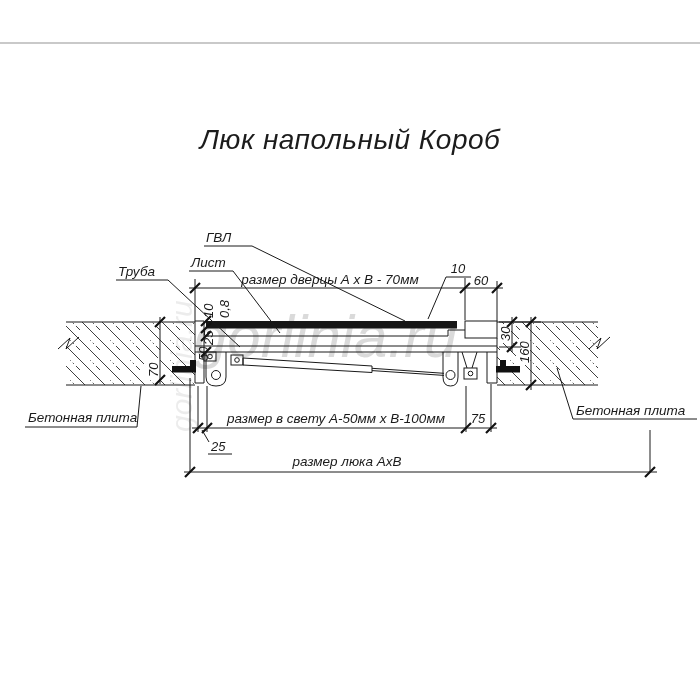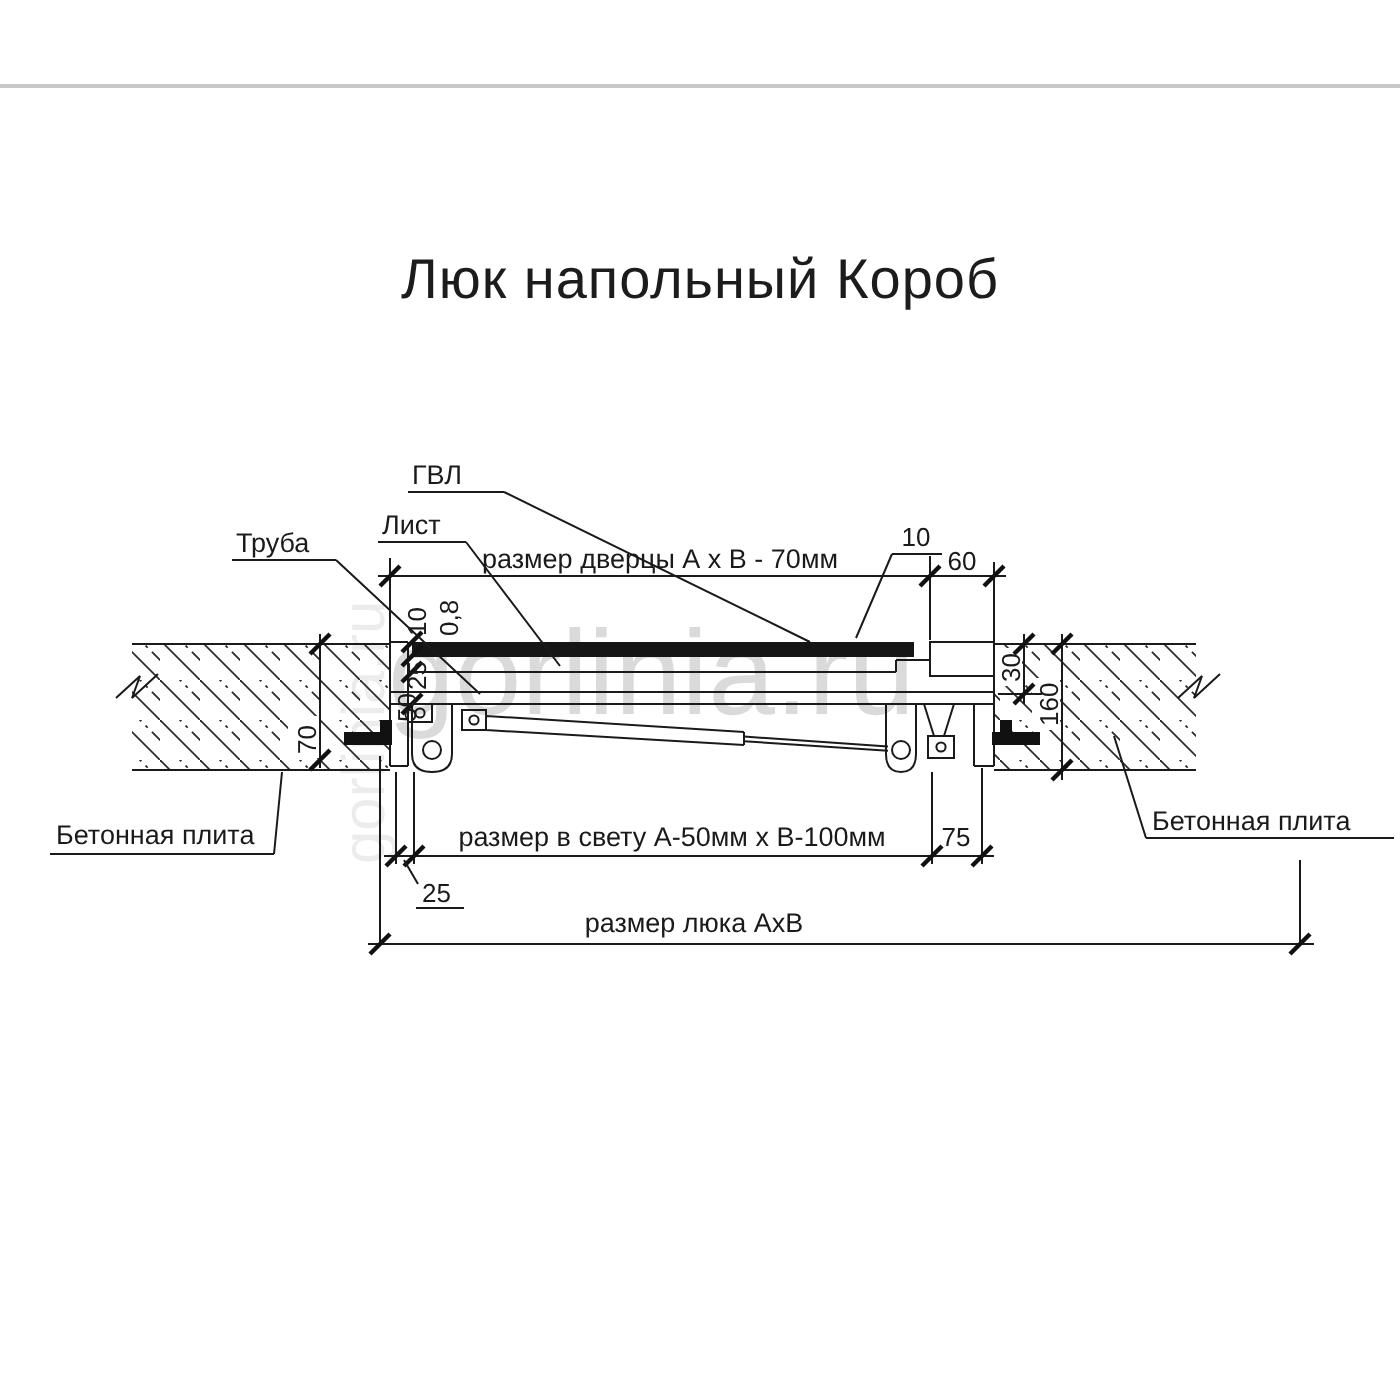--- a/index.html
+++ b/index.html
@@ -1,17 +1,17 @@
 <!DOCTYPE html>
 <html><head>
 <meta charset="utf-8">
 <style>
   html,body{margin:0;padding:0;background:#fff;}
   .page{position:relative;width:700px;height:700px;background:#fff;overflow:hidden;
-        font-family:"Liberation Sans",sans-serif;}
+        font-family:"Liberation Sans",sans-serif;font-style:italic;}
   .top-divider{position:absolute;left:0;top:42px;width:700px;height:2px;background:#c9c9c9;}
   .title{position:absolute;left:0;top:124px;width:700px;text-align:center;
          font-size:28px;color:#1c1c1c;letter-spacing:.5px;}
   svg{position:absolute;left:0;top:0;}
   .ln{stroke:#1a1a1a;stroke-width:1;fill:none;}
   .dim{stroke:#1a1a1a;stroke-width:1;fill:none;}
   .tick{stroke:#111;stroke-width:2.2;}
   .txt{font-family:"Liberation Sans",sans-serif;font-size:13.5px;fill:#1a1a1a;}
   .txts{font-family:"Liberation Sans",sans-serif;font-size:13px;fill:#1a1a1a;}
   .wm{font-family:"Liberation Sans",sans-serif;fill:#d7d7d7;}

